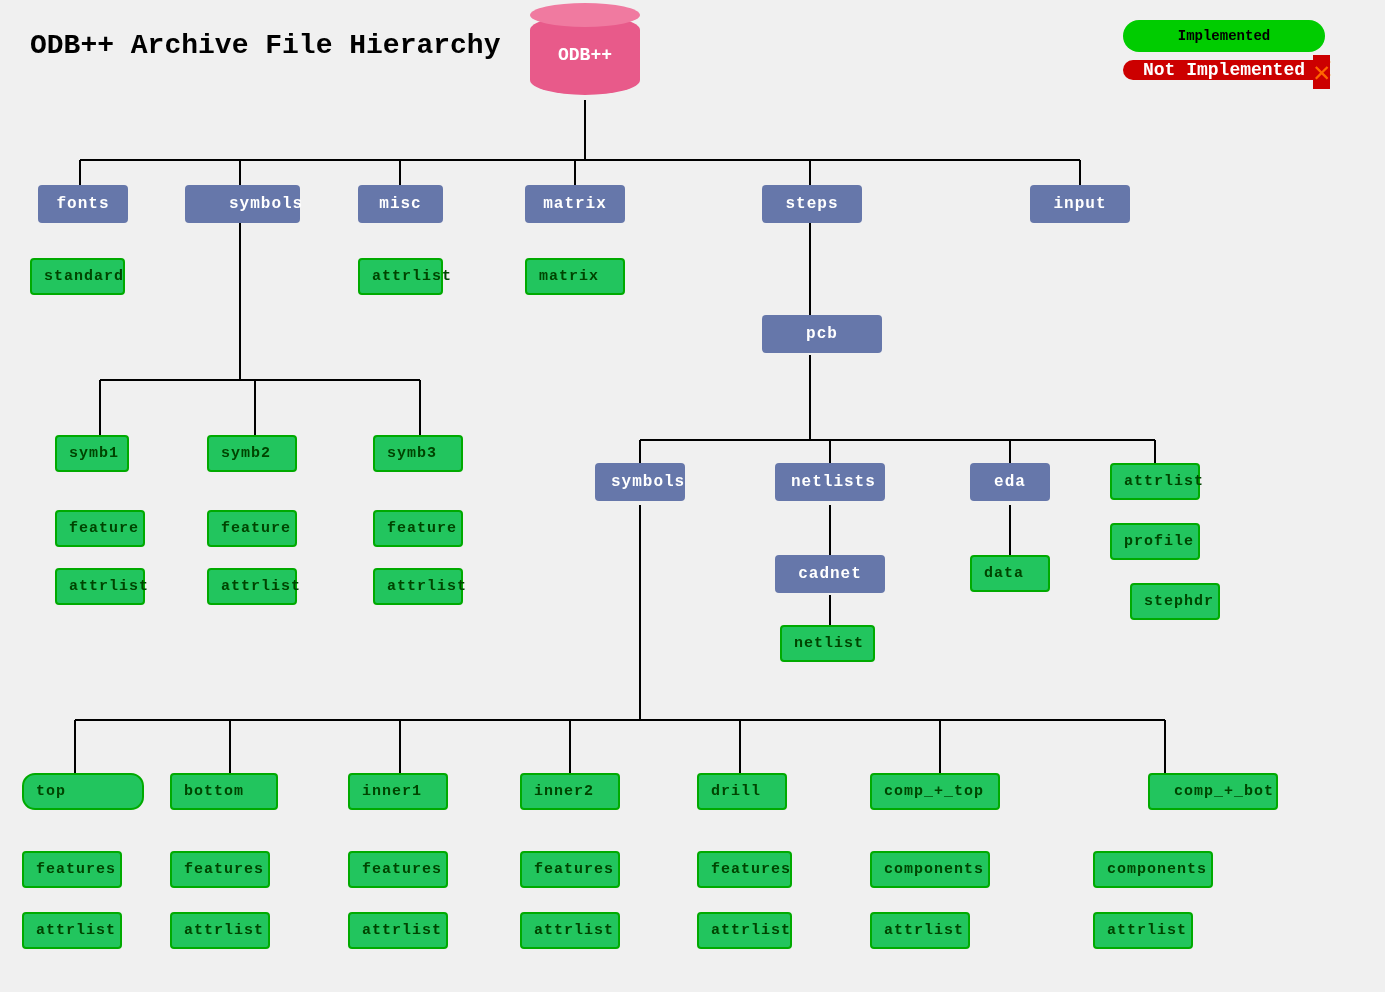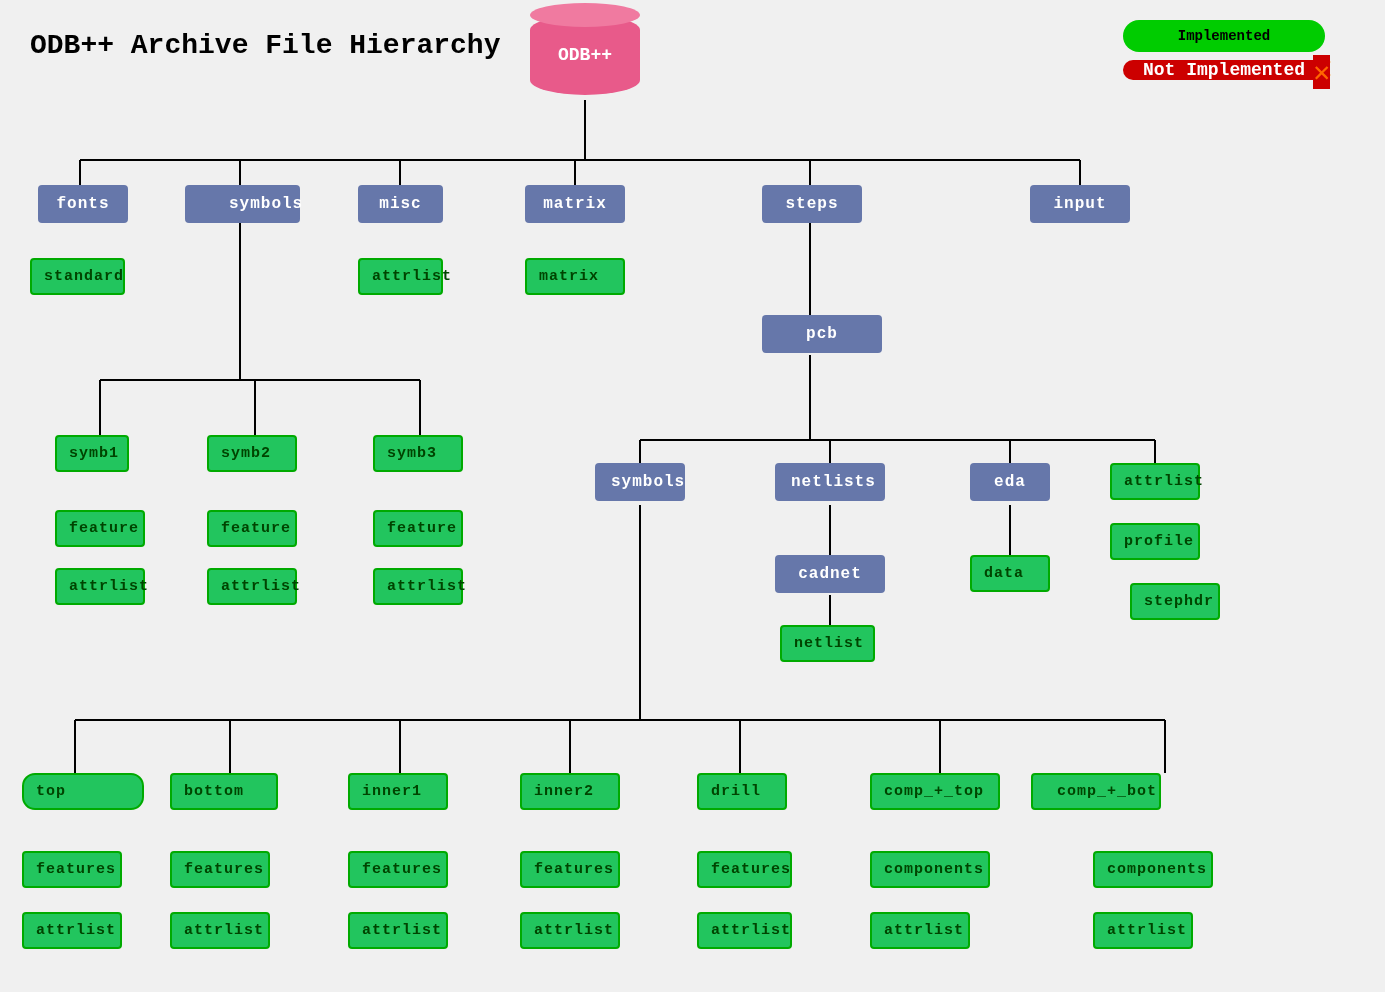--- a/index.html
+++ b/index.html
@@ -256,21 +256,21 @@
 <div class="node green-node" style="left:780px;top:625px;width:95px;">netlist</div>
 
 <div class="node green-node" style="left:970px;top:555px;width:80px;">data</div>
 
 <div class="node green-node" style="left:22px;top:773px;width:122px;border-radius:13px;">top</div>
 <div class="node green-node" style="left:170px;top:773px;width:108px;">bottom</div>
 <div class="node green-node" style="left:348px;top:773px;width:100px;">inner1</div>
 <div class="node green-node" style="left:520px;top:773px;width:100px;">inner2</div>
 <div class="node green-node" style="left:697px;top:773px;width:90px;">drill</div>
 <div class="node green-node" style="left:870px;top:773px;width:130px;">comp_+_top</div>
-<div class="node green-node" style="left:1031px;top:773px;width:130px;padding-left:24px;">comp_+_bot</div>
+<div class="node green-node" style="left:1148px;top:773px;width:130px;padding-left:24px;">comp_+_bot</div>
 
 <div class="node green-node" style="left:22px;top:851px;width:100px;">features</div>
 <div class="node green-node" style="left:170px;top:851px;width:100px;">features</div>
 <div class="node green-node" style="left:348px;top:851px;width:100px;">features</div>
 <div class="node green-node" style="left:520px;top:851px;width:100px;">features</div>
 <div class="node green-node" style="left:697px;top:851px;width:95px;">features</div>
 <div class="node green-node" style="left:870px;top:851px;width:120px;">components</div>
 <div class="node green-node" style="left:1093px;top:851px;width:120px;">components</div>
 
 <div class="node green-node" style="left:22px;top:912px;width:100px;">attrlist</div>

